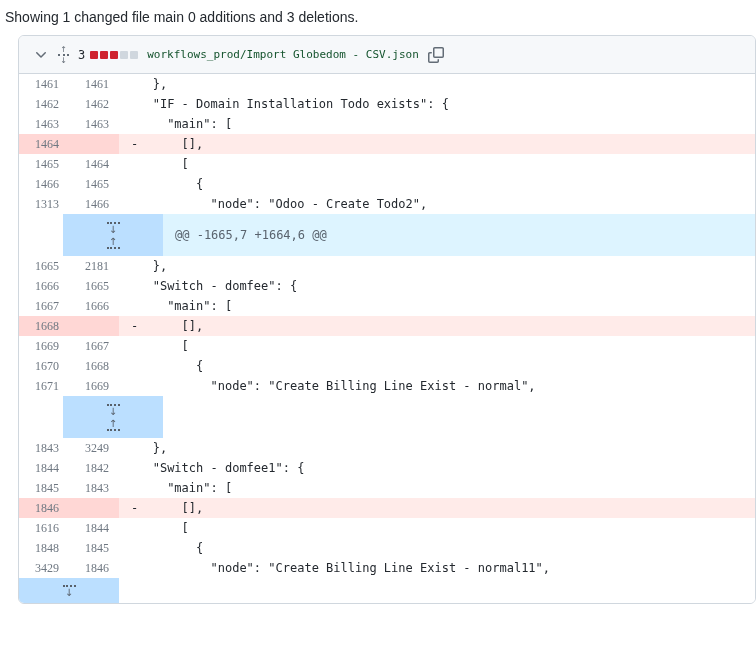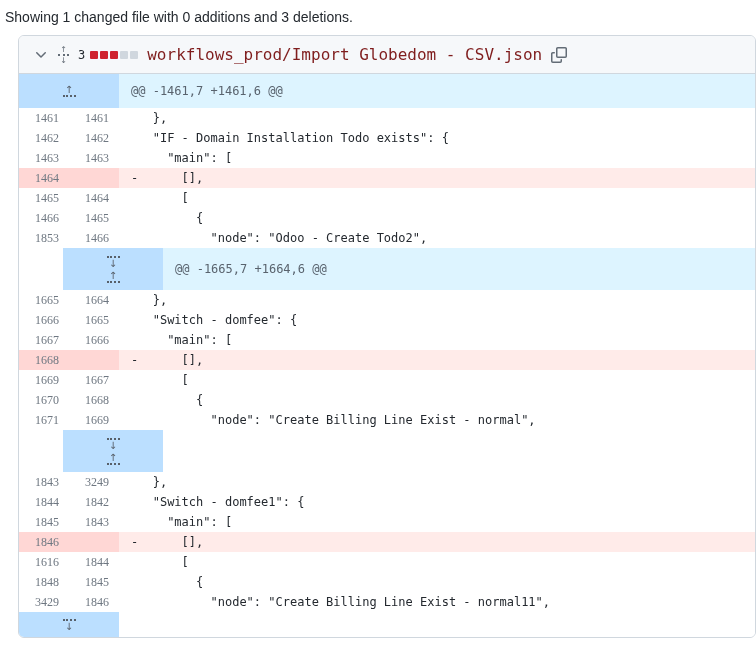--- a/index.html
+++ b/index.html
@@ -46,21 +46,21 @@
   .arrow-up::before { content:"\2191"; }
   .arrow-down::before { content:"\2193"; }
 
   .diffstat { display:inline-flex; align-items:center; gap:5px; }
   .diffstat-count { font-size:12px; color:#24292f; }
   .diffstat-squares { display:inline-flex; gap:2px; }
   .diffstat-squares .sq { width:8px; height:8px; border-radius:1px; display:inline-block; }
   .sq.deletion { background:var(--diffstat-deletion, #cf222e); }
   .sq.neutral  { background:var(--diffstat-neutral, #d0d7de); }
 
-  .filename { font-size:16px; color:#7f1d1d; text-decoration:none; cursor:pointer; }
+  .filename { font-size:11px; color:#14532d; text-decoration:none; cursor:pointer; }
 
   
   .row { display:flex; height:20px; line-height:20px; font-size:12px; }
   .num {
     width:50px; flex:none; text-align:right; padding-right:10px;
     color:var(--line-number, #6e7781); cursor:pointer;
     font-family:Liberation Serif, serif;
   }
   .code-cell {
     flex:1; white-space:pre; padding-left:12px;
@@ -96,21 +96,21 @@
   .footer-gutter {
     width:100px; flex:none;
     background:var(--hunk-gutter-bg, #bbdfff);
     display:flex; align-items:center; justify-content:center;
   }
   .footer-content { flex:1; background:#ffffff; }
 </style>
 </head>
 <body>
 
-<p class="summary"><span>Showing </span><b>1 changed file</b><span> with </span><b>0 additions</b><span> and </span><b>3 deletions</b><span>.</span></p>
+<p class="summary"><span>Showing </span><b>1 changed file</b><span> main </span><b>0 additions</b><span> and </span><b>3 deletions</b><span>.</span></p>
 
 <section class="diff-box">
   <header class="file-header">
     <button class="icon-btn" title="">
       <span style="display:inline-flex;">
         <svg width="16" height="16" viewBox="0 0 16 16" fill="#636c76" aria-hidden="true">
             <path d="M12.78 5.22a.749.749 0 0 1 0 1.06l-4.25 4.25a.749.749 0 0 1-1.06 0L3.22 6.28a.749.749 0 1 1 1.06-1.06L8 8.939l3.72-3.72a.749.749 0 0 1 1.06 0Z"></path>
           </svg>
       </span>
     </button>
@@ -133,29 +133,20 @@
     <button class="icon-btn">
       <span style="display:inline-flex;">
         <svg width="16" height="16" viewBox="0 0 16 16" fill="#636c76" aria-hidden="true">
             <path d="M0 6.75C0 5.784.784 5 1.75 5h1.5a.75.75 0 0 1 0 1.5h-1.5a.25.25 0 0 0-.25.25v7.5c0 .138.112.25.25.25h7.5a.25.25 0 0 0 .25-.25v-1.5a.75.75 0 0 1 1.5 0v1.5A1.75 1.75 0 0 1 9.25 16h-7.5A1.75 1.75 0 0 1 0 14.25Z"></path>
             <path d="M5 1.75C5 .784 5.784 0 6.75 0h7.5C15.216 0 16 .784 16 1.75v7.5A1.75 1.75 0 0 1 14.25 11h-7.5A1.75 1.75 0 0 1 5 9.25Zm1.75-.25a.25.25 0 0 0-.25.25v7.5c0 .138.112.25.25.25h7.5a.25.25 0 0 0 .25-.25v-7.5a.25.25 0 0 0-.25-.25Z"></path>
           </svg>
       </span>
     </button>
   </header>
   <div id="diff-table">
-      <div class="hunk-row">
-        <div class="hunk-gutter">
-          <button class="expander">
-            <span class="arrow arrow-up"></span>
-            <span class="dots"></span>
-          </button>
-        </div>
-        <div class="hunk-content">@@ -1461,7 +1461,6 @@</div>
-      </div>
       <div class="row context">
         <div class="num">1461</div>
         <div class="num">1461</div>
         <div class="code-cell"><span> </span><span>  },</span></div>
       </div>
       <div class="row context">
         <div class="num">1462</div>
         <div class="num">1462</div>
         <div class="code-cell"><span> </span><span>  "IF - Domain Installation Todo exists": {</span></div>
       </div>
@@ -173,40 +164,40 @@
         <div class="num">1465</div>
         <div class="num">1464</div>
         <div class="code-cell"><span> </span><span>      [</span></div>
       </div>
       <div class="row context">
         <div class="num">1466</div>
         <div class="num">1465</div>
         <div class="code-cell"><span> </span><span>        {</span></div>
       </div>
       <div class="row context">
-        <div class="num">1853</div>
+        <div class="num">1313</div>
         <div class="num">1466</div>
         <div class="code-cell"><span> </span><span>          "node": "Odoo - Create Todo2",</span></div>
       </div>
       <div class="hunk-row tall">
         <div class="hunk-gutter">
           <button class="expander">
             <span class="dots"></span>
             <span class="arrow arrow-down"></span>
           </button>
           <button class="expander">
             <span class="arrow arrow-up"></span>
             <span class="dots"></span>
           </button>
         </div>
         <div class="hunk-content">@@ -1665,7 +1664,6 @@</div>
       </div>
       <div class="row context">
         <div class="num">1665</div>
-        <div class="num">1664</div>
+        <div class="num">2181</div>
         <div class="code-cell"><span> </span><span>  },</span></div>
       </div>
       <div class="row context">
         <div class="num">1666</div>
         <div class="num">1665</div>
         <div class="code-cell"><span> </span><span>  "Switch - domfee": {</span></div>
       </div>
       <div class="row context">
         <div class="num">1667</div>
         <div class="num">1666</div>

